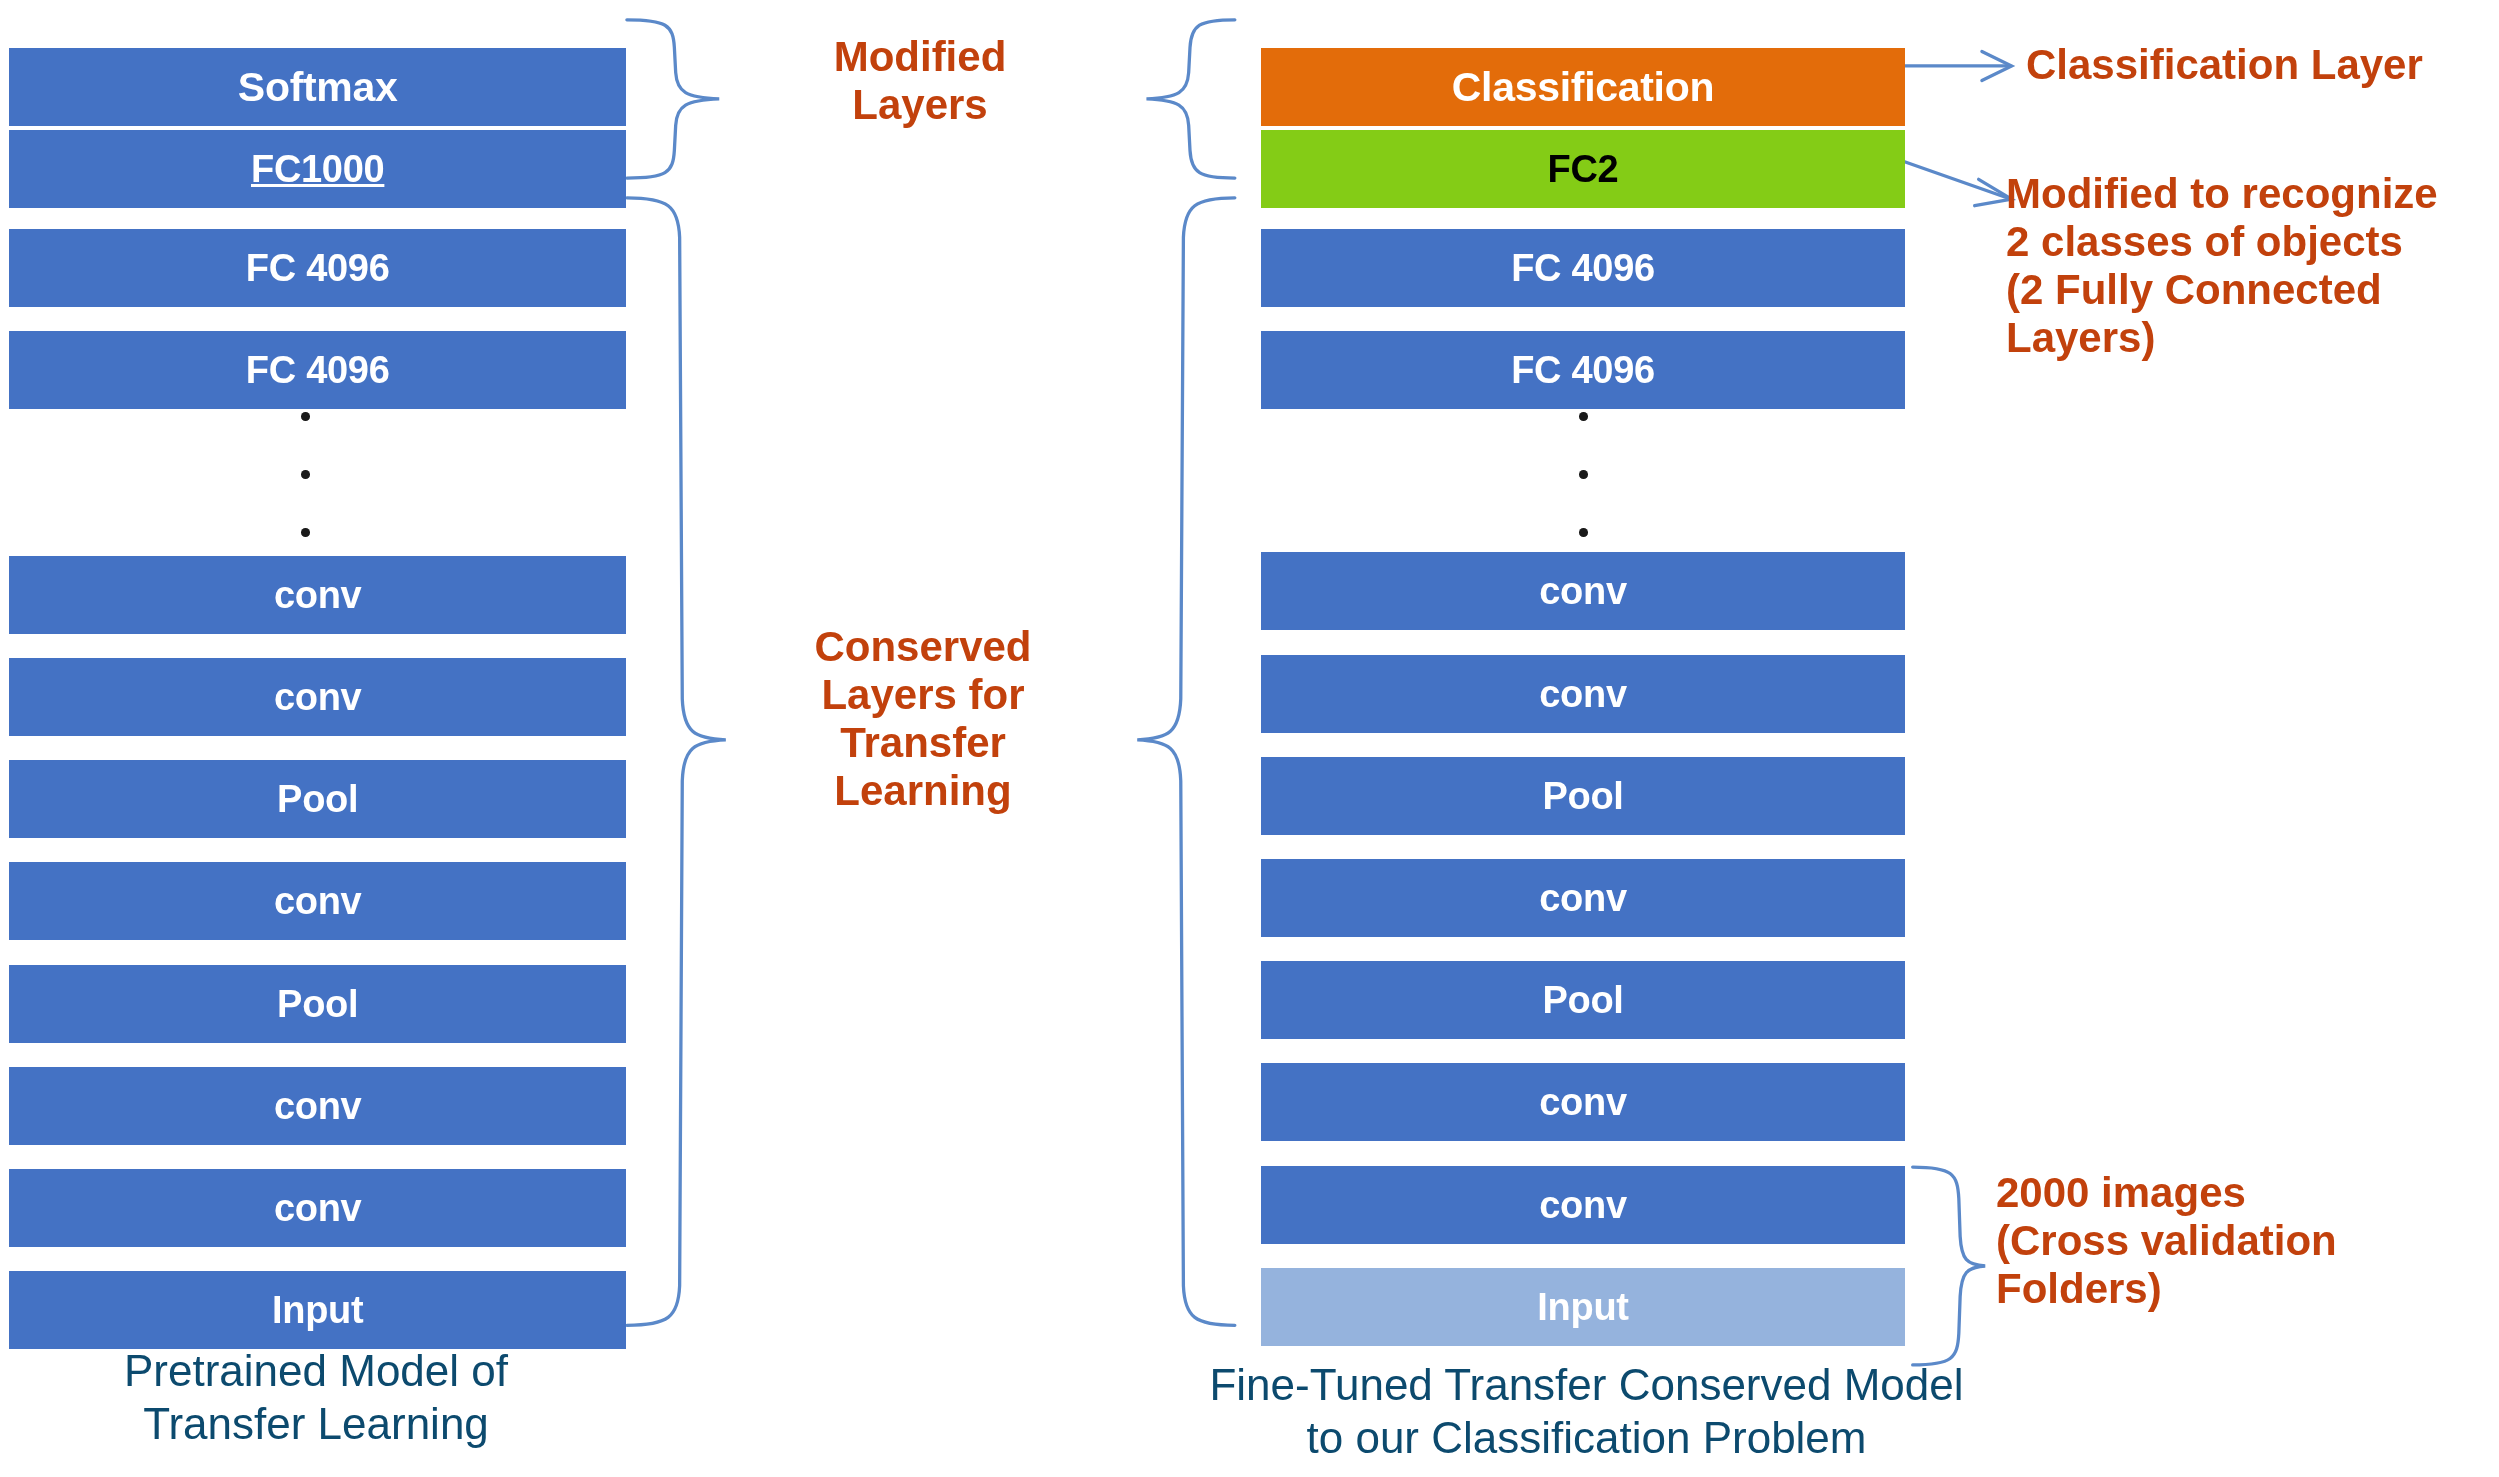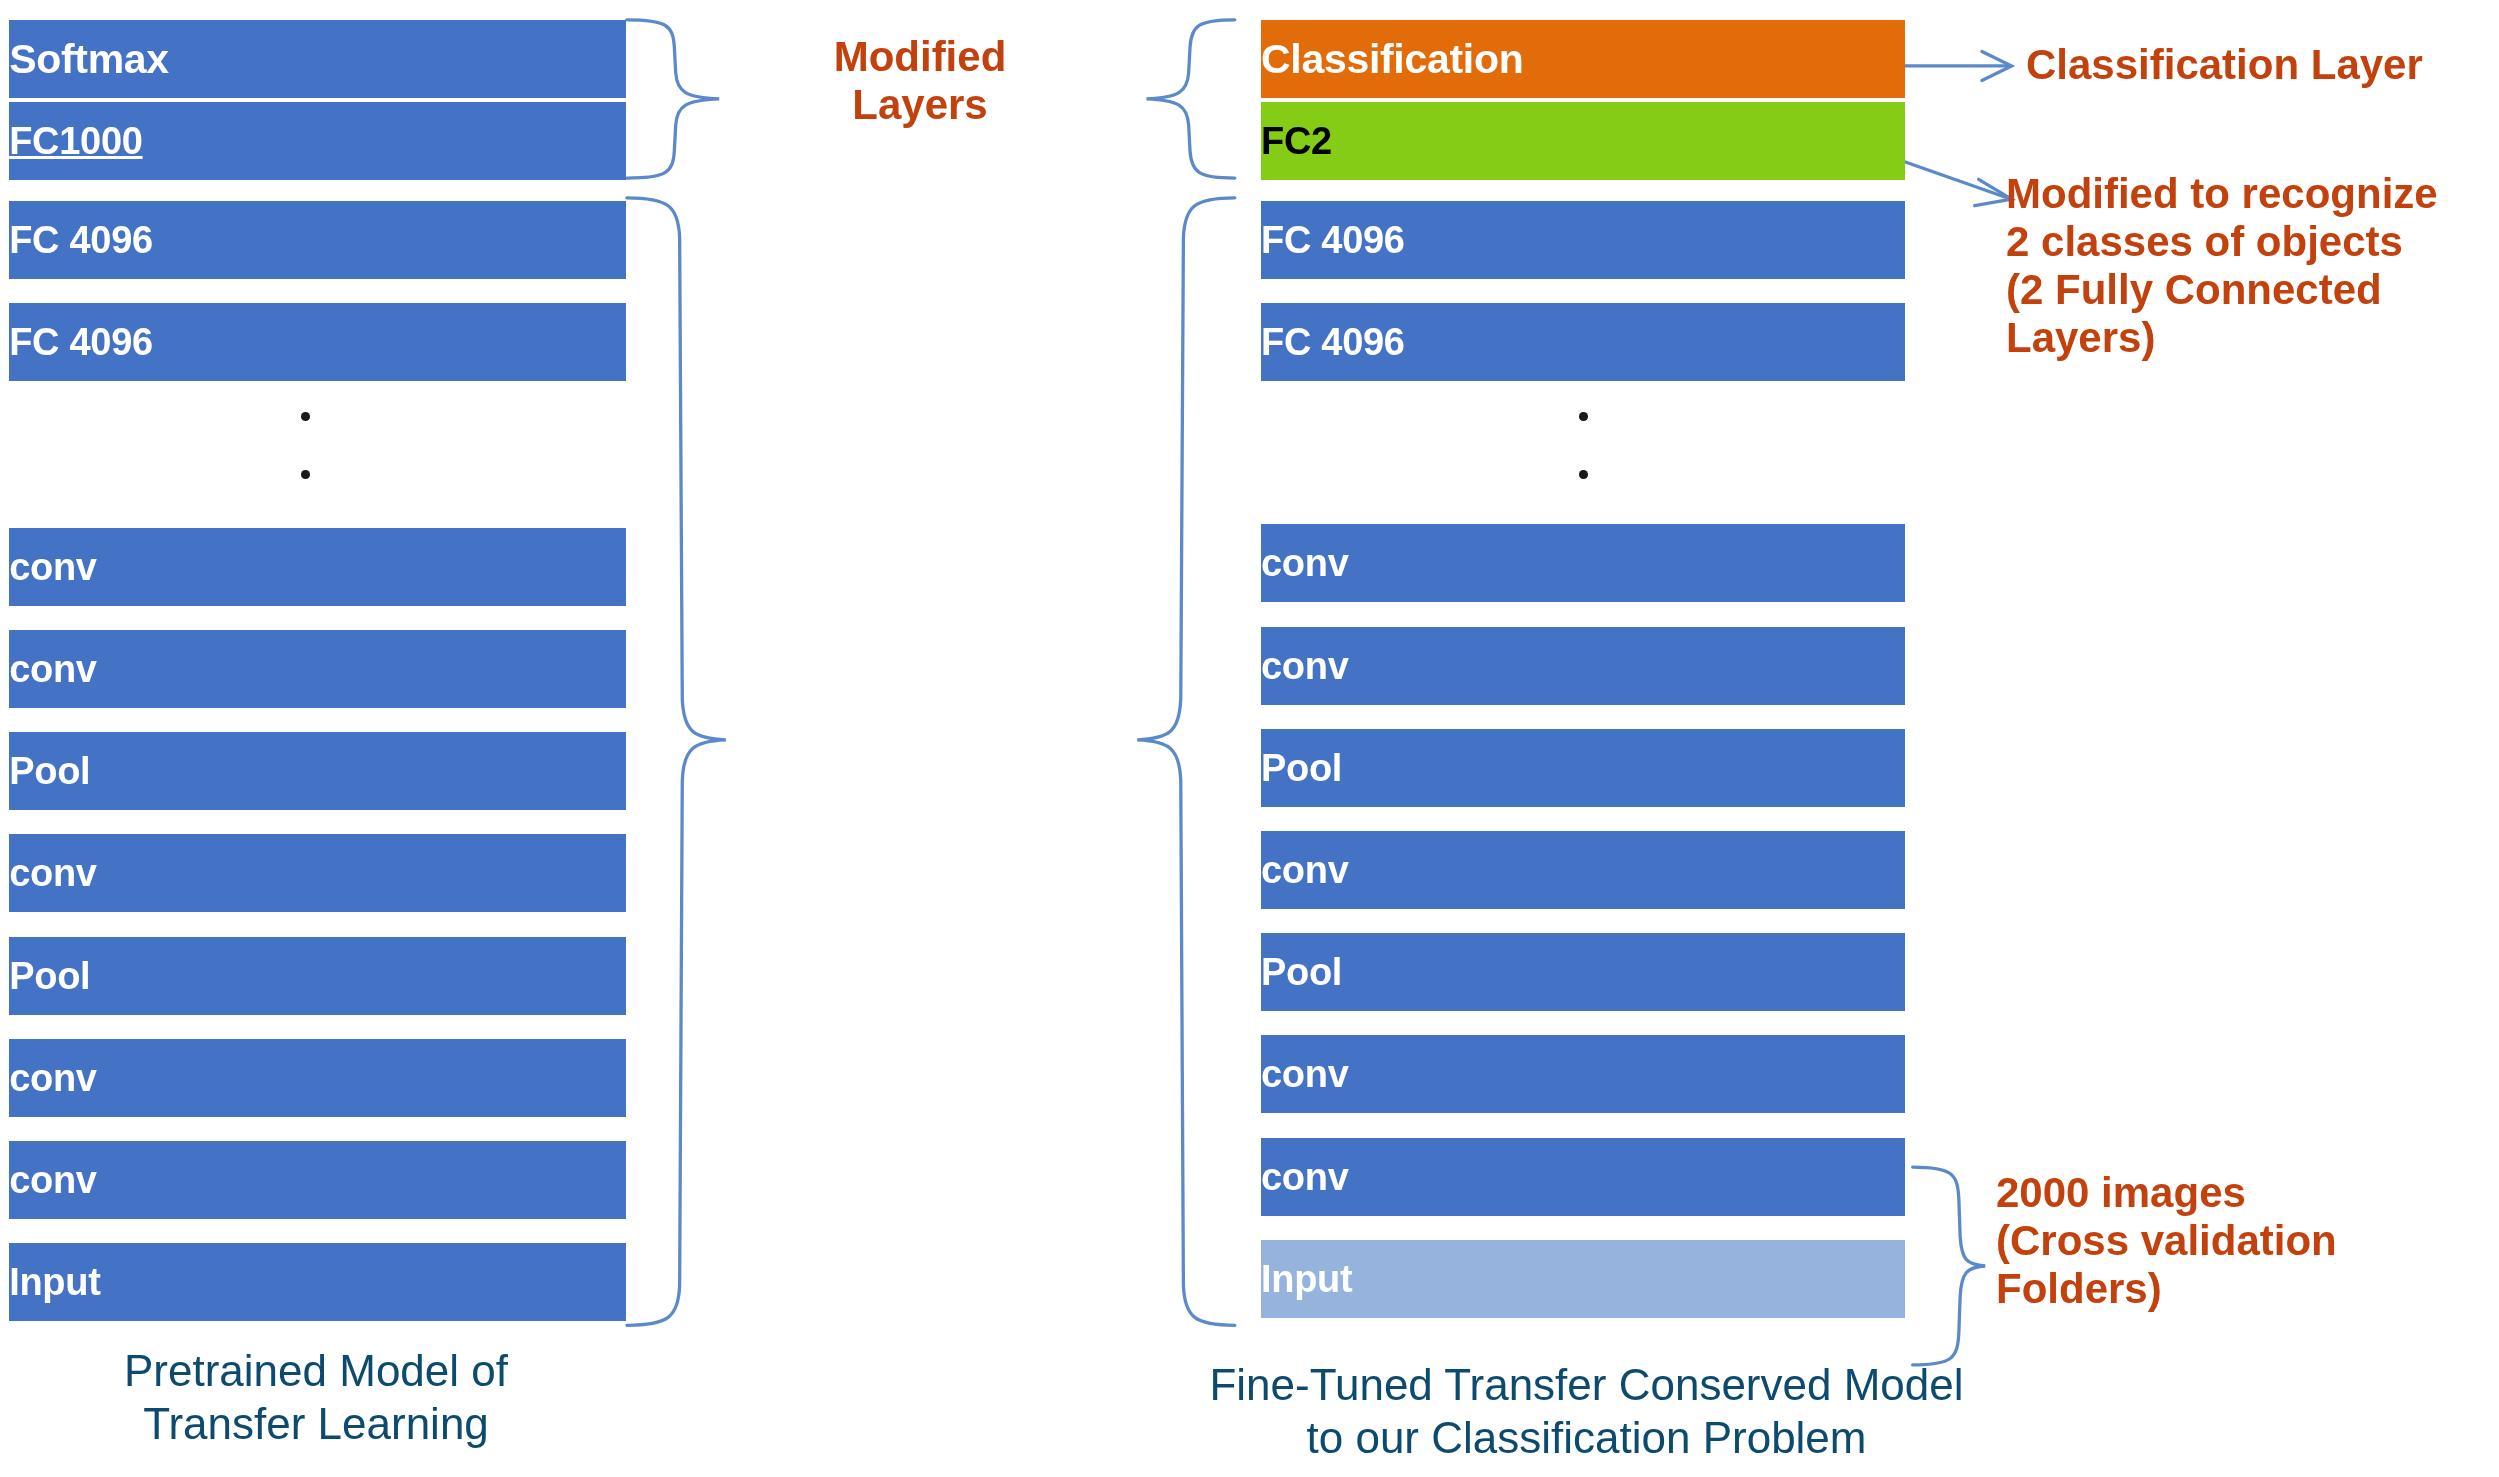--- a/index.html
+++ b/index.html
@@ -9,25 +9,26 @@
     font-family:"Liberation Sans", sans-serif;
     color:#000;
     overflow:hidden;
     position:relative;
   }
   #stage{position:absolute;left:0;top:0;width:2500px;height:1477px;}
 
   .layer-box{
     position:absolute;
     box-sizing:border-box;
-    display:flex;align-items:center;
+    display:flex;align-items:center;justify-content:center;
     font-weight:bold;
     letter-spacing:-0.3px;
     line-height:1;
     white-space:nowrap;
+    margin-top:28px;
   }
   .layer-box .lbl{display:block;}
 
   .blue   { background:#4472C4; color:#ffffff; }
   .lblue  { background:#95B3DD; color:#ffffff; }
   .orange { background:#E36C0A; color:#ffffff; }
   .yellow { background:#84cc16; color:#000000; }
 
   .ellipsis-dots{
     position:absolute;
@@ -200,20 +201,24 @@
   <div class="layer-box blue" style="left:1261px;top:1138px;width:644px;height:78px;font-size:38px;">
     <span class="lbl">conv</span>
   </div>
   <div class="layer-box lblue" style="left:1261px;top:1240px;width:644px;height:78px;font-size:38px;">
     <span class="lbl">Input</span>
   </div>
 
   <div class="anno center" style="left:752px;top:33px;width:336px;font-size:42px;">Modified
 Layers</div>
 
+  <div class="anno center" style="left:758px;top:623px;width:330px;font-size:42px;">Conserved
+Layers for
+Transfer
+Learning</div>
 
   <div class="anno left" style="left:2026px;top:41px;width:462px;font-size:42px;">Classification Layer</div>
 
   <div class="anno left" style="left:2006px;top:170px;width:501px;font-size:42px;">Modified to recognize
 2 classes of objects
 (2 Fully Connected
 Layers)</div>
 
   <div class="anno left" style="left:1996px;top:1169px;width:501px;font-size:42px;">2000 images
 (Cross validation

